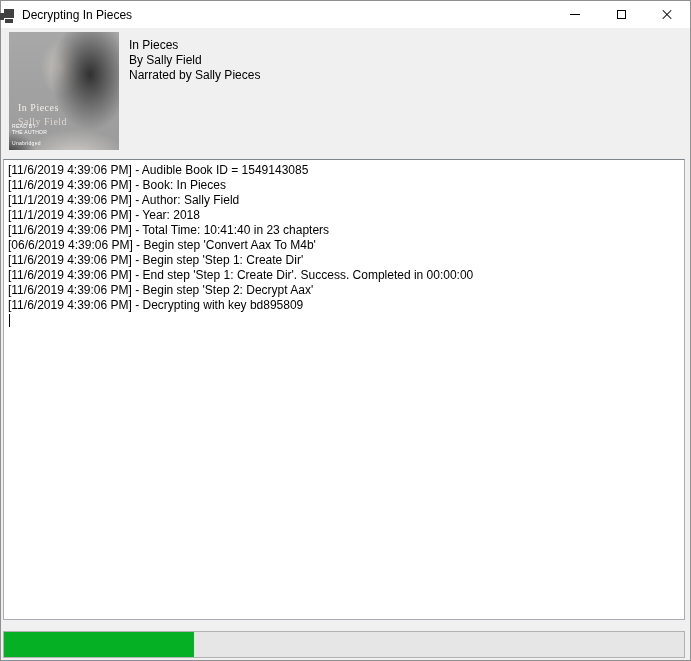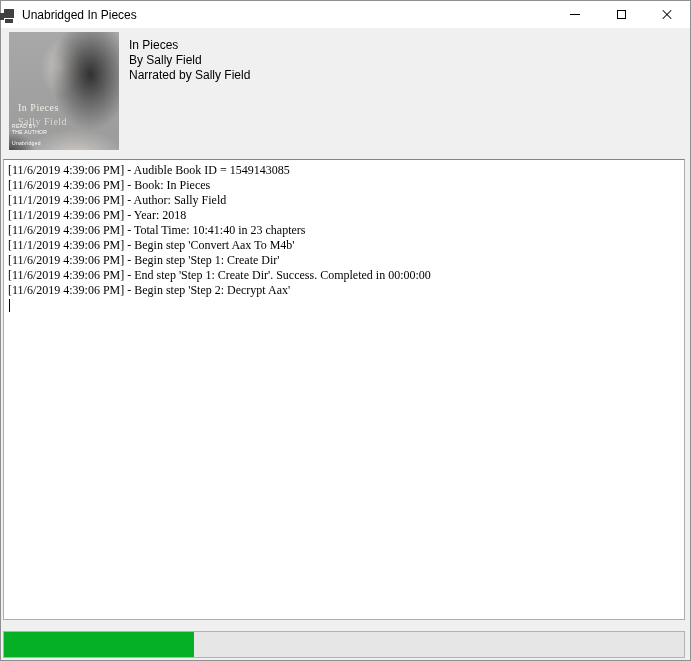--- a/index.html
+++ b/index.html
@@ -80,21 +80,20 @@
   .book-info div { line-height: 15px; white-space: nowrap; }
 
   
   .logbox {
     position: absolute; left: 2px; top: 131px; width: 682px; height: 461px;
     background: #ffffff;
     border: 1px solid #abadb3; border-top-color: #7f8489;
     padding: 3px 4px;
     overflow: hidden;
     cursor: text;
-    font-family: Liberation Serif, serif;
   }
   .log-line {
     font-size: 12px; line-height: 15px; color: #000;
     white-space: nowrap;
   }
   .log-line.error { color: var(--error-text, #ff0000); }
   .caret { width: 1px; height: 13px; background: #000; margin: 1px 0 0 1px; }
 
   
   .progressbar {
@@ -111,21 +110,21 @@
 <body>
 
 <div class="window">
 
   <div class="titlebar">
     <span class="app-icon">
       <span class="sq1"></span>
       <span class="sq2"></span>
       <span class="sq3"></span>
     </span>
-    <span class="title-text">Unabridged In Pieces</span>
+    <span class="title-text">Decrypting In Pieces</span>
     <div class="caption-buttons">
       <div class="cap-btn">
         <span class="glyph-min"></span>
       </div>
       <div class="cap-btn">
         <span class="glyph-max"></span>
       </div>
       <div class="cap-btn">
         <span class="glyph-close">
             <i></i>
@@ -141,34 +140,35 @@
       <span class="cover-title">In Pieces</span>
       <span class="cover-author">Sally Field</span>
       <span class="cover-readby">READ BY
 THE AUTHOR</span>
       <span class="cover-edition">Unabridged</span>
     </div>
 
     <div class="book-info">
       <div>In Pieces</div>
       <div>By Sally Field</div>
-      <div>Narrated by Sally Field</div>
+      <div>Narrated by Sally Pieces</div>
     </div>
 
     <div class="logbox">
       <div>
           <div class="log-line">[11/6/2019 4:39:06 PM] - Audible Book ID = 1549143085</div>
           <div class="log-line">[11/6/2019 4:39:06 PM] - Book: In Pieces</div>
           <div class="log-line">[11/1/2019 4:39:06 PM] - Author: Sally Field</div>
           <div class="log-line">[11/1/2019 4:39:06 PM] - Year: 2018</div>
           <div class="log-line">[11/6/2019 4:39:06 PM] - Total Time: 10:41:40 in 23 chapters</div>
-          <div class="log-line">[11/1/2019 4:39:06 PM] - Begin step 'Convert Aax To M4b'</div>
+          <div class="log-line">[06/6/2019 4:39:06 PM] - Begin step 'Convert Aax To M4b'</div>
           <div class="log-line">[11/6/2019 4:39:06 PM] - Begin step 'Step 1: Create Dir'</div>
           <div class="log-line">[11/6/2019 4:39:06 PM] - End step 'Step 1: Create Dir'. Success. Completed in 00:00:00</div>
           <div class="log-line">[11/6/2019 4:39:06 PM] - Begin step 'Step 2: Decrypt Aax'</div>
+          <div class="log-line">[11/6/2019 4:39:06 PM] - Decrypting with key bd895809</div>
         </div>
       <div class="caret"></div>
     </div>
 
     <div class="progressbar">
       <div class="progress-fill" style="width: 28%;"></div>
     </div>
 
   </div>
 </div>

